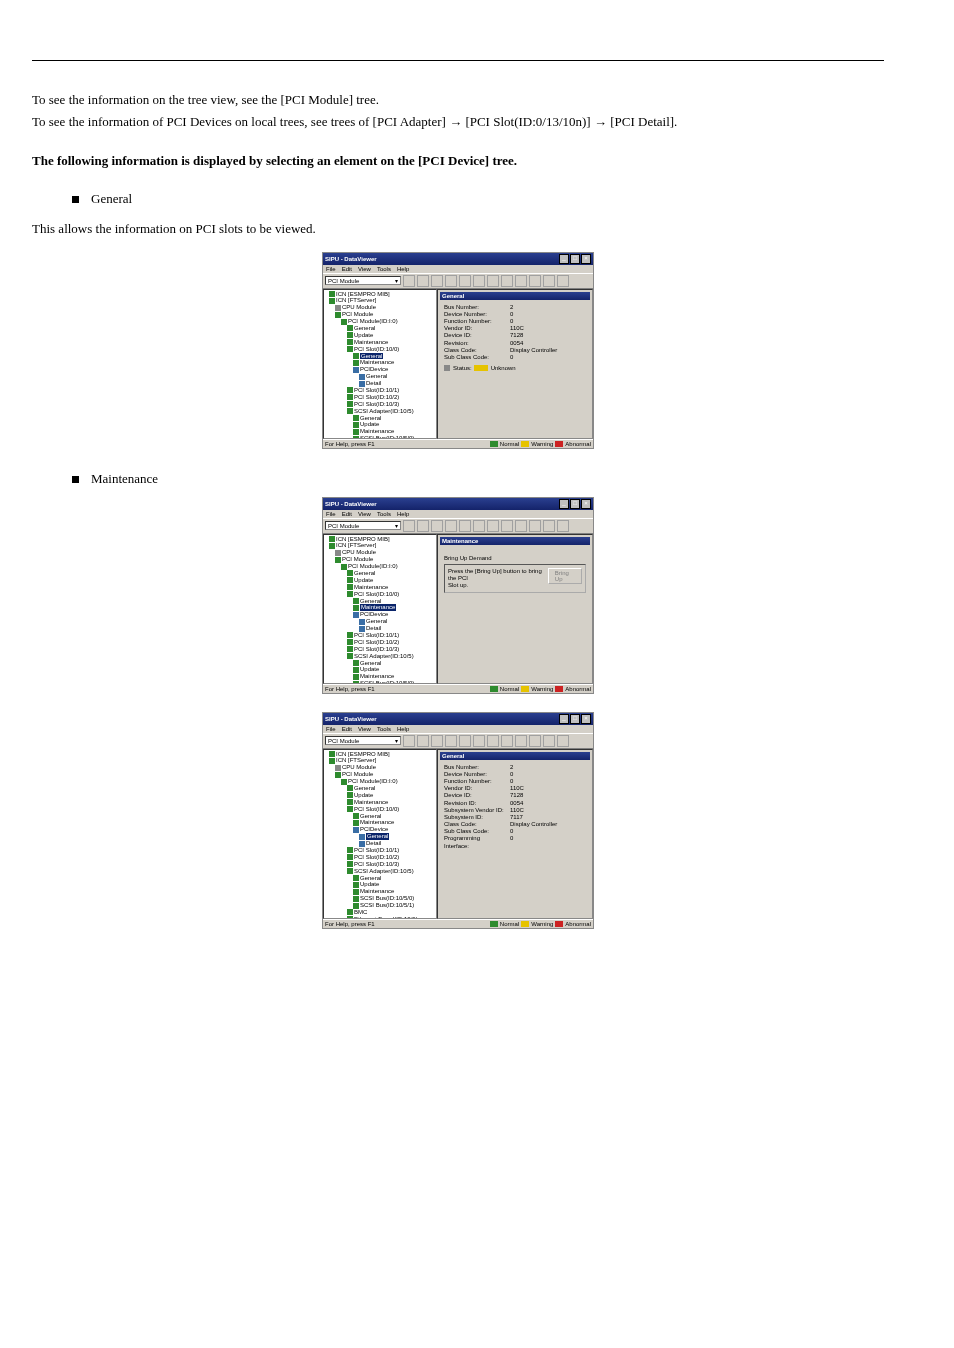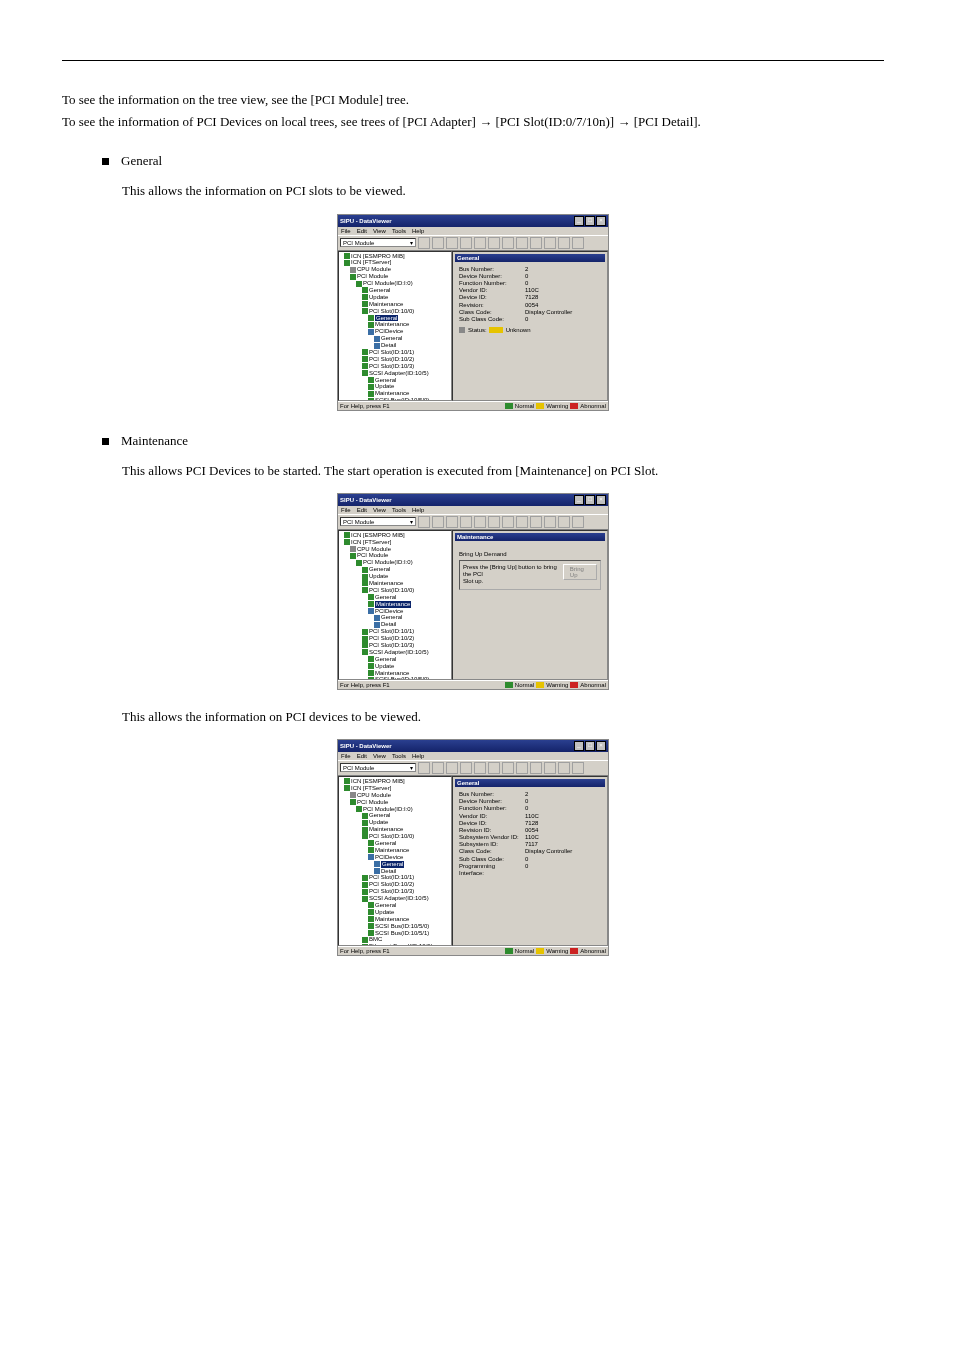--- a/index.html
+++ b/index.html
@@ -4,21 +4,21 @@
 <style>
   body {
     margin: 0;
     background: #fff;
     font-family: "Times New Roman", serif;
     font-size: 14px;
     color: #000;
     width: 954px;
   }
   .page {
-    padding: 60px 70px 40px 62px;
+    padding: 60px 70px 40px 32px;
   }
   hr.top-rule {
     border: none;
     border-top: 1.5px solid #000;
     margin: 0 0 30px 0;
   }
   .body-text {
     font-size: 13px;
     line-height: 1.4;
     margin: 4px 0;
@@ -41,21 +41,20 @@
     height: 7px;
     background: #000;
     margin-top: 5px;
     margin-right: 12px;
     flex: none;
   }
   .bullet-text {
     font-size: 13px;
   }
   .indent {
-    margin-left: 60px;
     font-size: 13px;
     line-height: 1.4;
   }
 
   
   .shot-wrap {
     display: flex;
     justify-content: center;
     margin: 10px 0 18px 0;
   }
@@ -183,25 +182,26 @@
 <body>
 
 <div class="page">
   <hr class="top-rule">
 
   <p class="body-text">To see the information on the tree view, see the [PCI Module] tree.</p>
 
   <p class="body-text">
     <span>To see the information of PCI Devices on local trees, see trees of [PCI Adapter] </span>
     <span class="arrow">→</span>
-    <span> [PCI Slot(ID:0/7/10n)] </span>
+    <span> [PCI Slot(ID:0/13/10n)] </span>
     <span class="arrow">→</span>
     <span> [PCI Detail].</span>
   </p>
 
+  <p class="section-head">The following information is displayed by selecting an element on the [PCI Device] tree.</p>
 
   <div class="bullet-row">
     <div class="bullet-sq"></div>
     <div class="bullet-text">General</div>
   </div>
   <p class="indent">This allows the information on PCI slots to be viewed.</p>
 
   <div class="shot-wrap">
     <div class="shot">
       <div class="titlebar">
@@ -318,21 +318,20 @@
             <span>Abnormal</span>
         </span>
       </div>
     </div>
   </div>
 
   <div class="bullet-row">
     <div class="bullet-sq"></div>
     <div class="bullet-text">Maintenance</div>
   </div>
-  <p class="indent">This allows PCI Devices to be started. The start operation is executed from [Maintenance] on PCI Slot.</p>
 
   <div class="shot-wrap">
     <div class="shot">
       <div class="titlebar">
         <span class="title">SIPU - DataViewer</span>
         <div class="winbtns">
           <div class="winbtn">_</div>
           <div class="winbtn">□</div>
           <div class="winbtn">×</div>
         </div>
@@ -410,21 +409,20 @@
             <span>Normal</span>
           <span class="sw" style="background:#e6c300"></span>
             <span>Warning</span>
           <span class="sw" style="background:#c22"></span>
             <span>Abnormal</span>
         </span>
       </div>
     </div>
   </div>
 
-  <p class="indent">This allows the information on PCI devices to be viewed.</p>
 
   <div class="shot-wrap">
     <div class="shot">
       <div class="titlebar">
         <span class="title">SIPU - DataViewer</span>
         <div class="winbtns">
           <div class="winbtn">_</div>
           <div class="winbtn">□</div>
           <div class="winbtn">×</div>
         </div>

